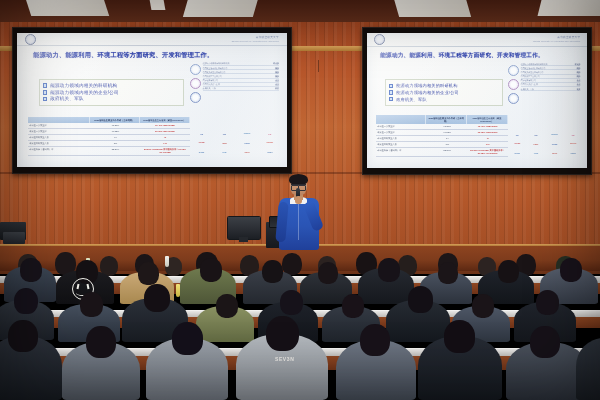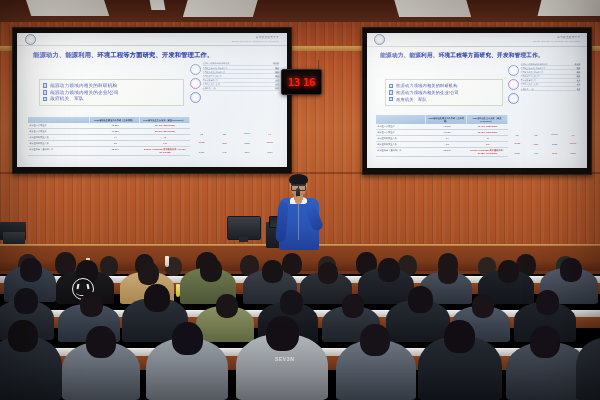--- a/index.html
+++ b/index.html
@@ -413,24 +413,20 @@
         <div class="lg" style="color:#2a6ab0">AVIC</div>
         <div class="lg" style="color:#b8352f">CETC</div>
         <div class="lg" style="color:#2b5ea0">CSSC</div>
       </div>
 
       <div class="glare"></div>
     </div>
   </div>
 
   <div class="clock-wire"></div>
-  <div class="clock">
-    <span class="dg">13</span>
-    <span class="dg">16</span>
-  </div>
 
   <div class="stage-edge"></div>
   <div class="stage-floor"></div>
 
   <div class="side-mon"></div>
   <div class="side-mon2"></div>
   <div class="monitor"></div>
   <div class="monitor-stand"></div>
   <div class="podium"></div>
   <div class="laptop-lid"></div>

